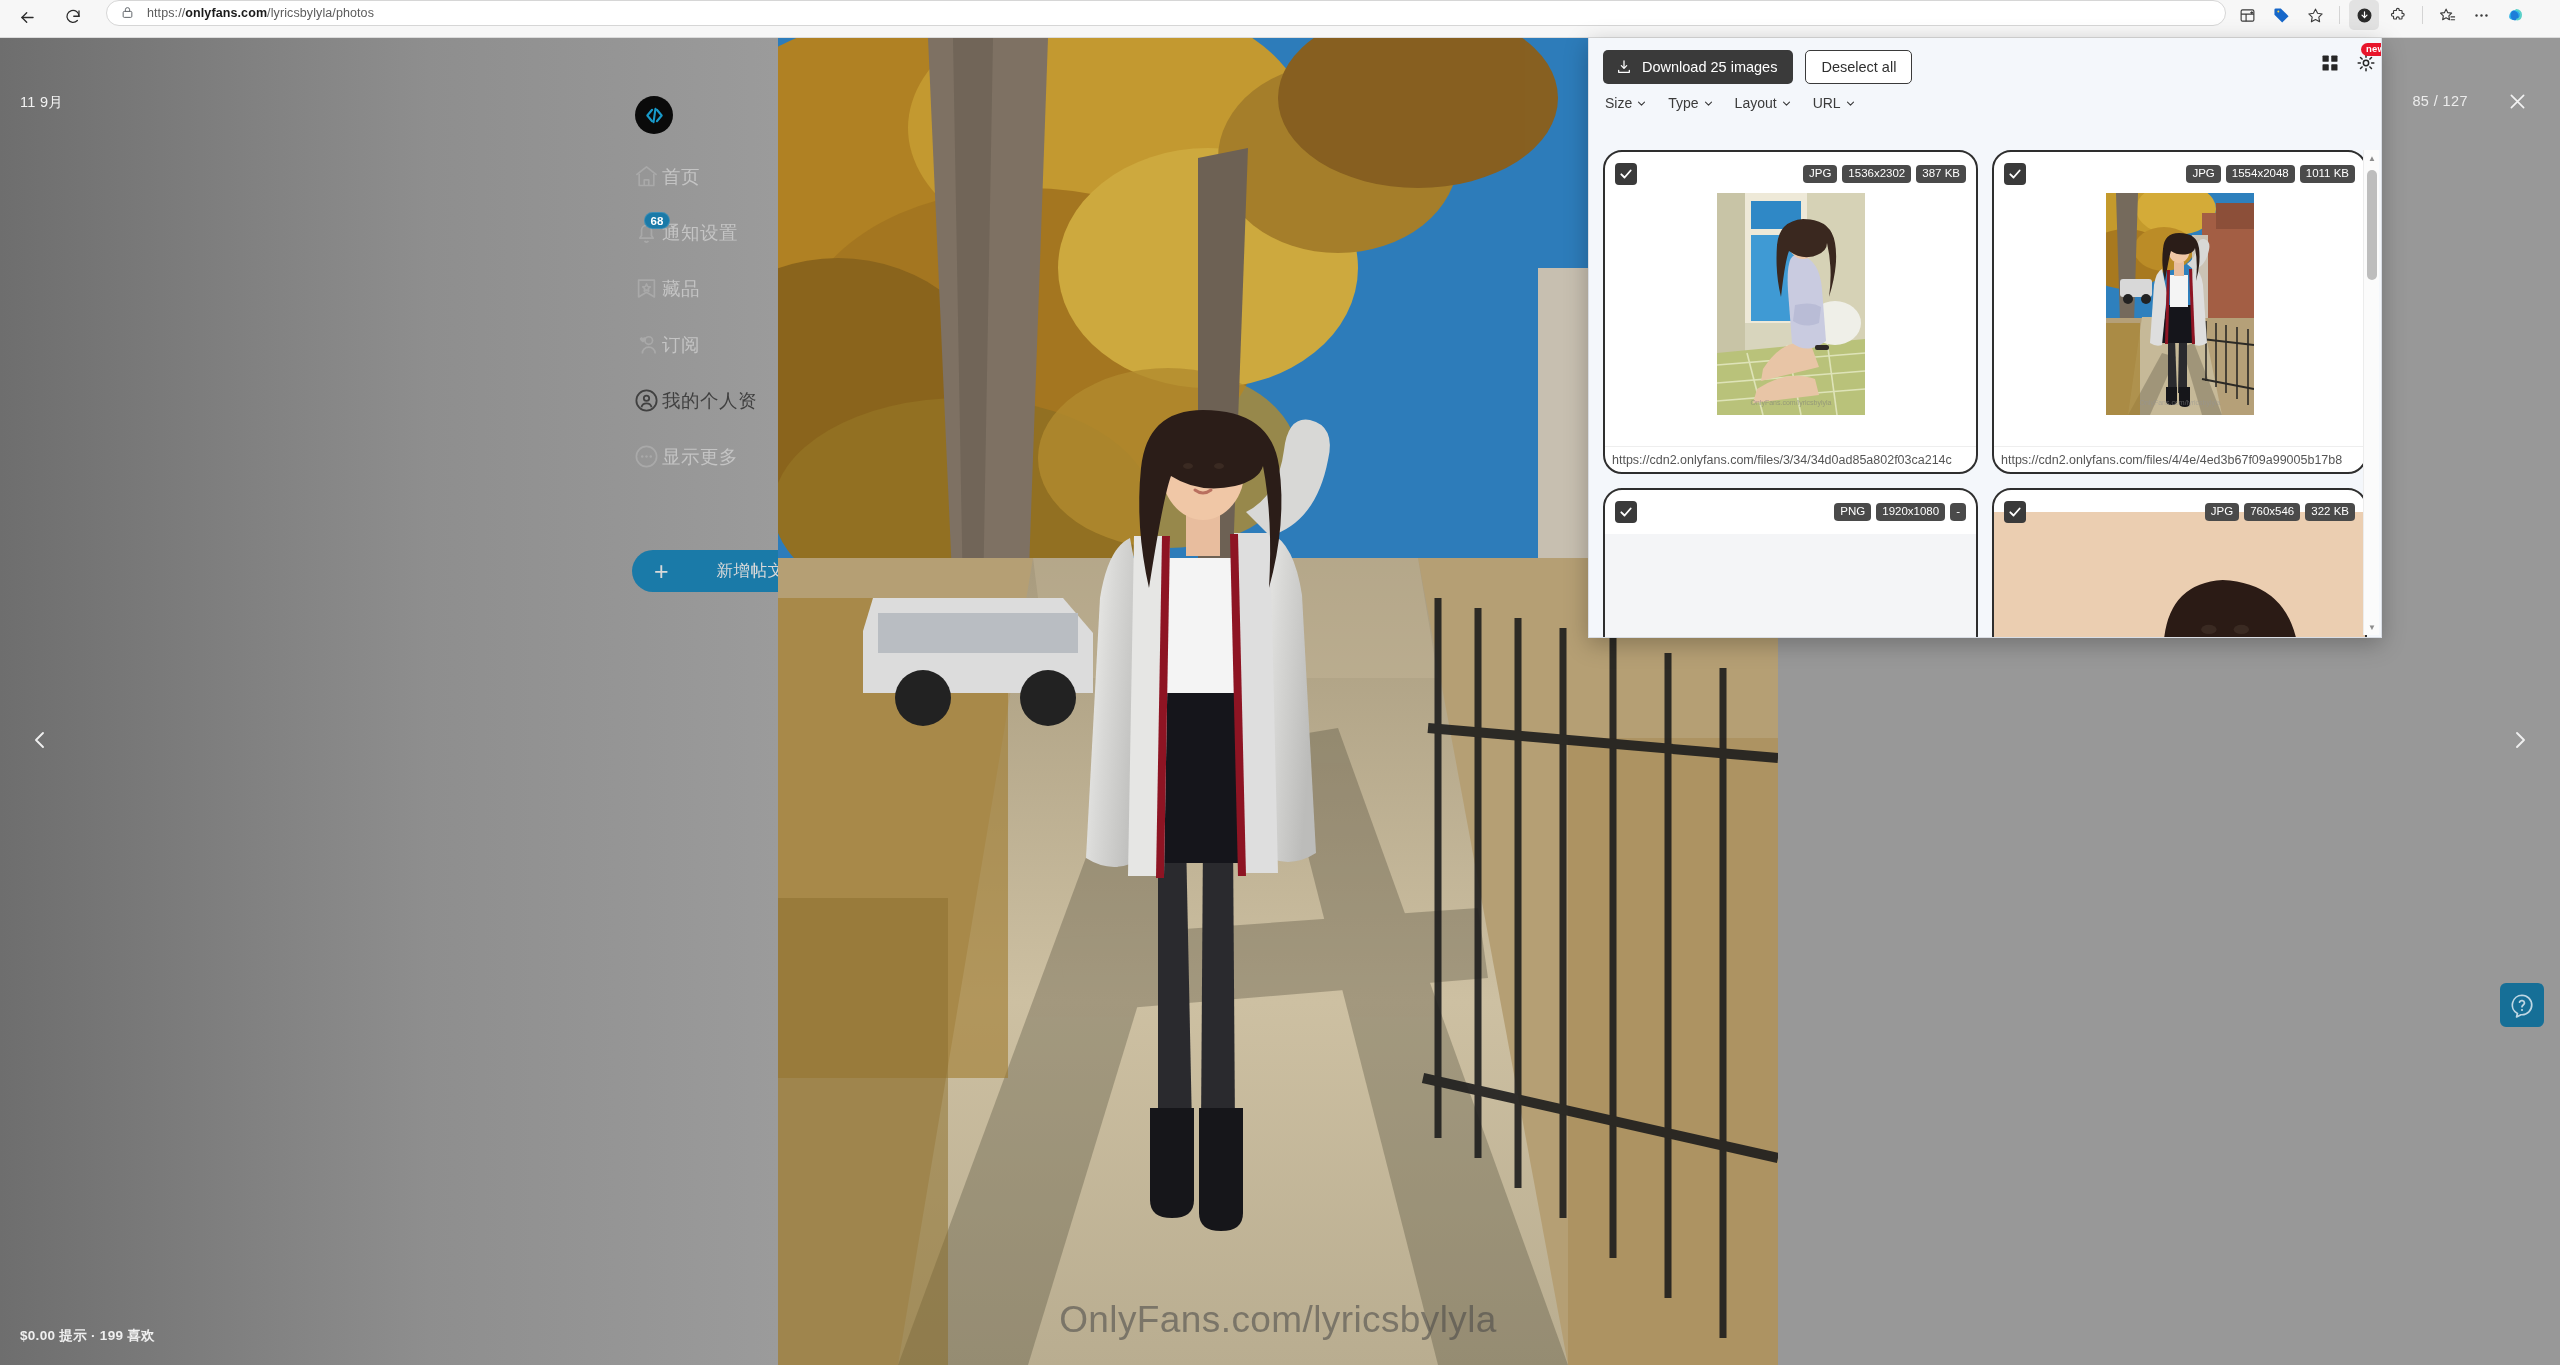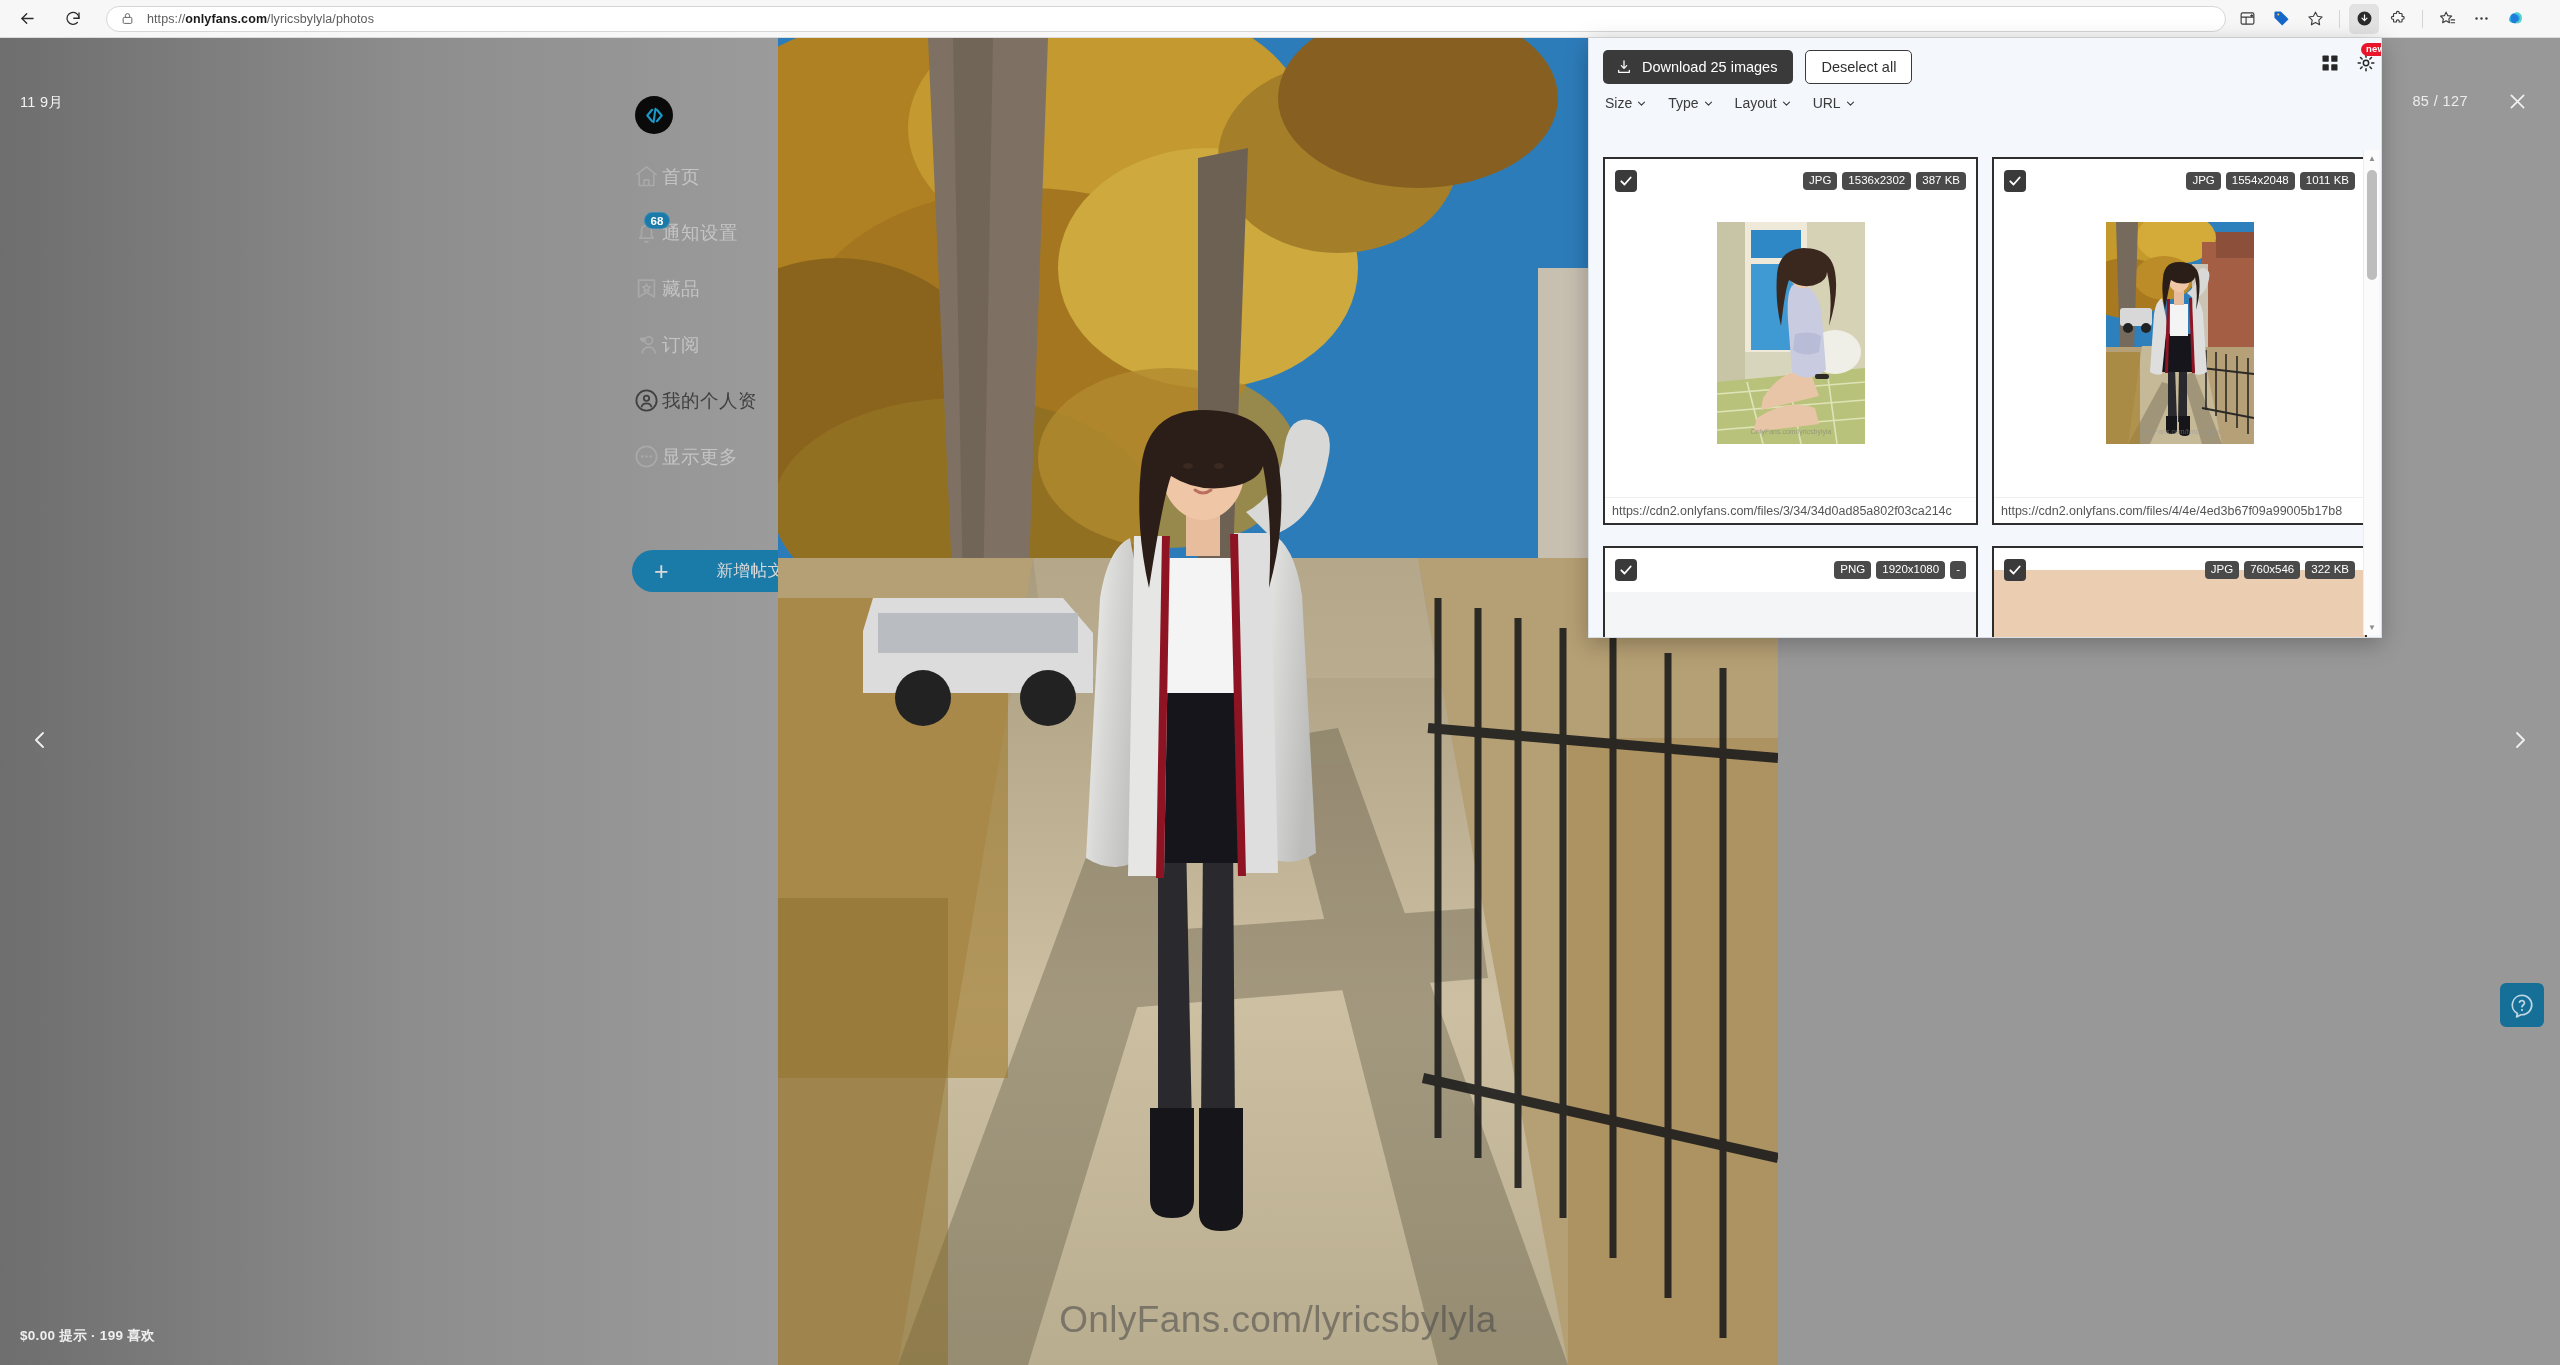--- a/index.html
+++ b/index.html
@@ -9,21 +9,21 @@
     font-family: "Liberation Sans", sans-serif;
     background: #ffffff;
   }
 
   
   #browser-bar {
     position: absolute; top: 0; left: 0;
     width: 2560px; height: 38px;
     background: #f7f7f7;
     border-bottom: 1px solid #dcdcdc;
-    display: flex; align-items: center;
+    display: flex; align-items: flex-start;
     z-index: 60;
   }
   .nav-btn {
     width: 34px; height: 34px;
     display: flex; align-items: center; justify-content: center;
     color: #2b2b2b; flex: none;
   }
   .nav-btn svg { display:block; }
   #back-button { margin-left: 10px; }
   #reload-button { margin-left: 12px; }
@@ -259,25 +259,25 @@
     padding: 0 14px;
   }
   #ext-grid {
     display: grid;
     grid-template-columns: 1fr 1fr;
     gap: 14px;
   }
   .img-card {
     background: #ffffff;
     border: 2px solid #2e2e2e;
-    border-radius: 0;
-    height: 368px;
+    border-radius: 19px;
+    height: 324px;
     position: relative;
     overflow: hidden;
-    display: flex; flex-direction: column; margin-top: 7px;
+    display: flex; flex-direction: column;
   }
   .card-top {
     position: absolute; top: 0; left: 0; right: 0;
     height: 44px;
     display: flex; align-items: center;
     padding: 0 10px;
     z-index: 5;
   }
   .card-check {
     width: 22px; height: 22px;

